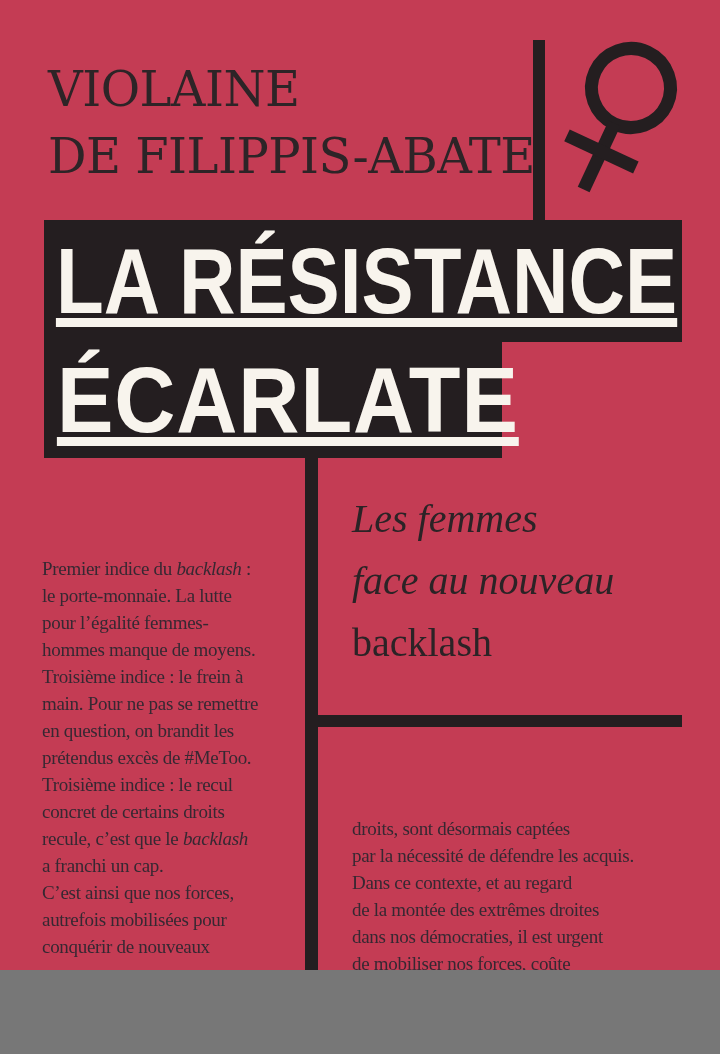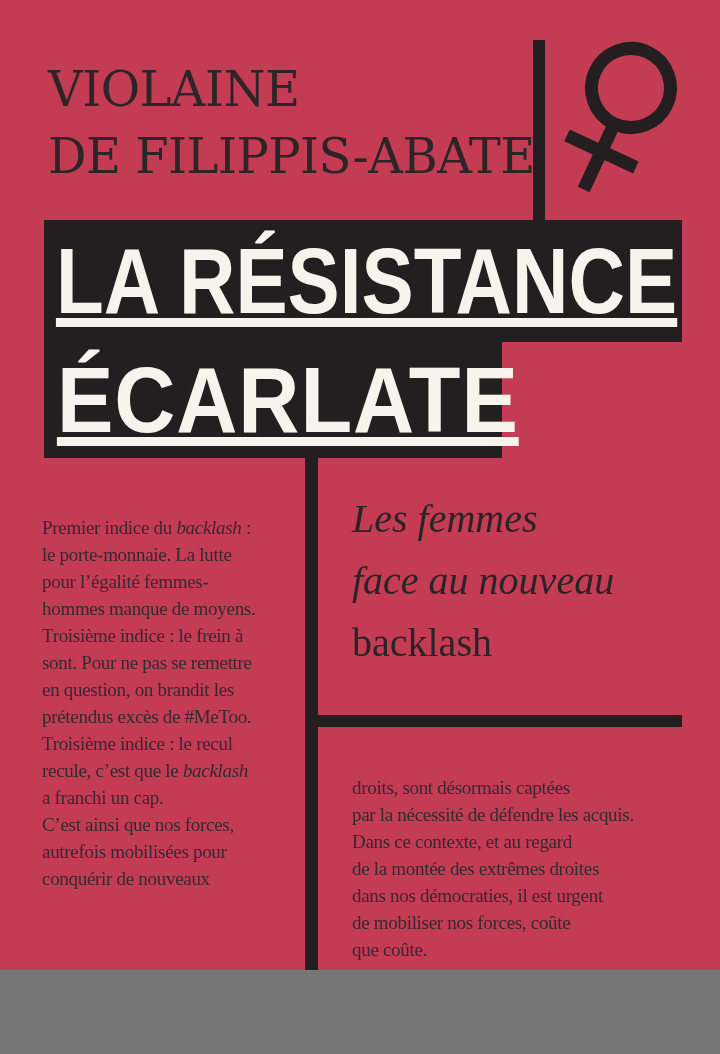--- a/index.html
+++ b/index.html
@@ -48,21 +48,21 @@
   .subtitle{
     position:absolute; left:352px; top:488px;
     font-family:Liberation Serif, serif; font-size:40px; line-height:62px;
     color:var(--ink2,#2b2326); white-space:nowrap;
   }
   .subtitle .it{font-style:italic;}
 
   
   .body-col{
     position:absolute; color:var(--body,#362832);
-    font-size:19px; line-height:27px; letter-spacing:-0.3px; white-space:nowrap;
+    font-size:19px; line-height:27px; letter-spacing:-0.3px; white-space:nowrap;margin-top:41px;
   }
   .col-left{left:42px; top:514px;}
   .col-right{left:352px; top:774px;}
   .body-col em{font-style:italic;}
 
   
   .publisher{
     position:absolute; left:573px; top:982px;
     font-family:"Liberation Sans", sans-serif; font-weight:bold;
     font-size:36px; line-height:36px; letter-spacing:0.5px;
@@ -105,24 +105,25 @@
     <div class="it">face au nouveau</div>
     <div>backlash</div>
   </div>
 
   <div class="body-col col-left">
       <div><span>Premier indice du </span><em>backlash</em><span> :</span></div>
       <div><span>le porte-monnaie. La lutte</span></div>
       <div><span>pour l’égalité femmes-</span></div>
       <div><span>hommes manque de moyens.</span></div>
       <div><span>Troisième indice : le frein à</span></div>
-      <div><span>sont. Pour ne pas se remettre</span></div>
+      <div><span>main. Pour ne pas se remettre</span></div>
       <div><span>en question, on brandit les</span></div>
       <div><span>prétendus excès de #MeToo.</span></div>
       <div><span>Troisième indice : le recul</span></div>
+      <div><span>concret de certains droits</span></div>
       <div><span>recule, c’est que le </span><em>backlash</em></div>
       <div><span>a franchi un cap.</span></div>
       <div><span>C’est ainsi que nos forces,</span></div>
       <div><span>autrefois mobilisées pour</span></div>
       <div><span>conquérir de nouveaux</span></div>
     </div>
   <div class="body-col col-right">
       <div><span>droits, sont désormais captées</span></div>
       <div><span>par la nécessité de défendre les acquis.</span></div>
       <div><span>Dans ce contexte, et au regard</span></div>

